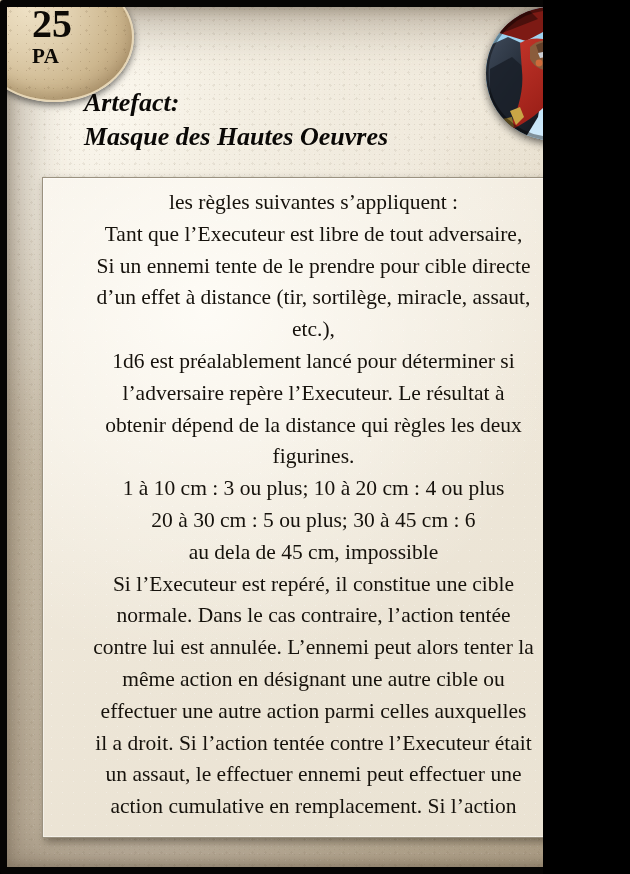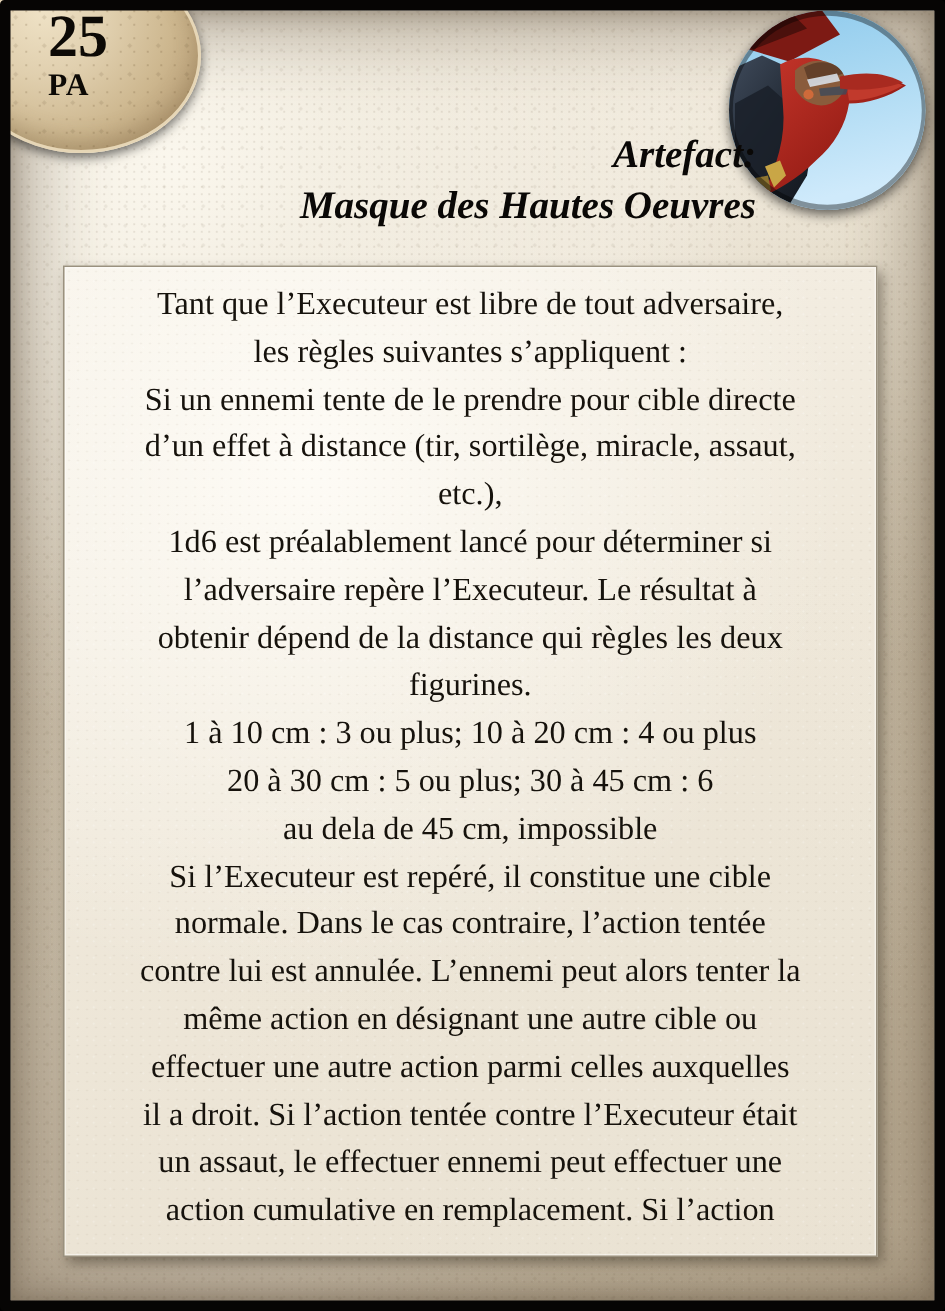--- a/index.html
+++ b/index.html
@@ -10,21 +10,21 @@
   body {
     width: 630px;
     height: 874px;
     overflow: hidden;
     font-family: "Liberation Serif", serif;
   }
 
   
   #card {
     position: relative;
-    width: 630px;
+    width: 543px;
     height: 874px;
     box-sizing: border-box;
     background: #000000;
     overflow: hidden;
     font-family: Liberation Serif, serif;
   }
 
   
   #card-border {
     position: absolute;
@@ -154,21 +154,21 @@
     font-weight: bold;
     color: #0a0806;
     letter-spacing: .6px;
     z-index: 14;
   }
   #subtitle {
     position: absolute;
     left: 84px;
     top: 86px;
     width: 420px;
-    text-align: right;
+    text-align: left;
     z-index: 14;
   }
   #subtitle .sub-line {
     font-size: 26px;
     font-weight: bold;
     font-style: italic;
     color: #0a0806;
     line-height: 34px;
     white-space: nowrap;
   }
@@ -276,22 +276,22 @@
   </div>
 
 
   <div id="subtitle">
     <div class="sub-line">Artefact:</div>
     <div class="sub-line">Masque des Hautes Oeuvres</div>
   </div>
 
   <div id="rules-box">
     <div class="rules-para" id="para-1">
+        <span class="ln">les règles suivantes s’appliquent :</span>
         <span class="ln">Tant que l’Executeur est libre de tout adversaire,</span>
-        <span class="ln">les règles suivantes s’appliquent :</span>
         <span class="ln">Si un ennemi tente de le prendre pour cible directe</span>
         <span class="ln">d’un effet à distance (tir, sortilège, miracle, assaut,</span>
         <span class="ln">etc.),</span>
         <span class="ln">1d6 est préalablement lancé pour déterminer si</span>
         <span class="ln">l’adversaire repère l’Executeur. Le résultat à</span>
         <span class="ln">obtenir dépend de la distance qui règles les deux</span>
         <span class="ln">figurines.</span>
         <span class="ln">1 à 10 cm : 3 ou plus; 10 à 20 cm : 4 ou plus</span>
         <span class="ln">20 à 30 cm : 5 ou plus;   30 à 45 cm : 6</span>
         <span class="ln">au dela de 45 cm, impossible</span>

